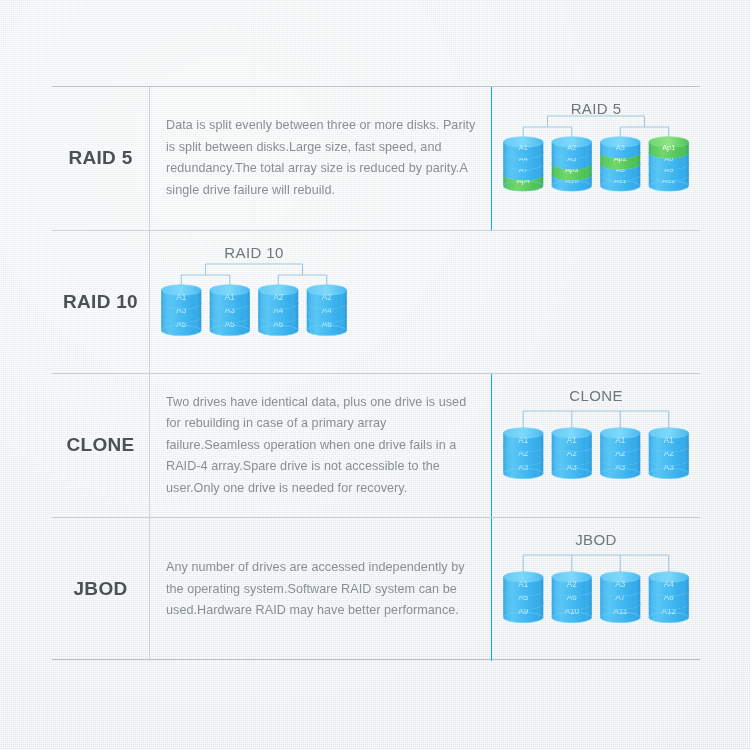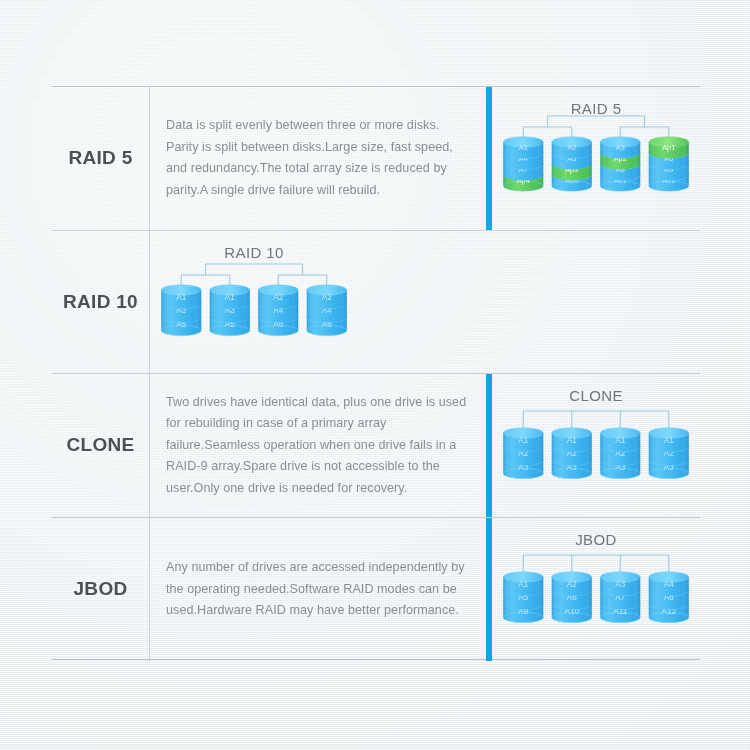--- a/index.html
+++ b/index.html
@@ -45,21 +45,21 @@
     flex:0 0 98px;
   }
   .cell-name span{
     font-size:19px;font-weight:bold;color:#4b5256;
     letter-spacing:.3px;
   }
   .cell-desc{
     flex:1 1 auto;
     display:flex;align-items:center;
     box-sizing:border-box;
-    border-right:6px solid #0ea5e9;
+    border-right:1px solid #0ea5e9;
     padding:0 14px 0 16px;
   }
   .cell-desc p{
     margin:0;
     font-size:12.6px;
     line-height:21.5px;
     color:#888f94;
     letter-spacing:.05px;
   }
   .cell-fig{
@@ -381,21 +381,21 @@
             <ellipse cx="176.75" cy="92.5" rx="20" ry="5.2" fill="none" stroke="#7fd8fa" stroke-width=".8" opacity=".55"></ellipse>
   </svg>
         </div>
       </div>
     </div>
     <div class="row">
       <div class="cell-name">
         <span>CLONE</span>
       </div>
       <div class="cell-desc">
-        <p>Two drives have identical data, plus one drive is used for rebuilding in case of a primary array failure.Seamless operation when one drive fails in a RAID-9 array.Spare drive is not accessible to the user.Only one drive is needed for recovery.</p>
+        <p>Two drives have identical data, plus one drive is used for rebuilding in case of a primary array failure.Seamless operation when one drive fails in a RAID-4 array.Spare drive is not accessible to the user.Only one drive is needed for recovery.</p>
       </div>
       <div class="cell-fig">
         <div class="fig-wrap">
           <div class="fig-title">CLONE</div>
           <svg class="fig-svg" width="208" height="128" viewBox="0 0 208 128">
     <defs>
       <linearGradient id="gBlue" x1="0" y1="0" x2="1" y2="0">
         <stop offset="0%" stop-color="#3bb2ee"></stop>
         <stop offset="22%" stop-color="#59c6f5"></stop>
         <stop offset="62%" stop-color="#40b6f0"></stop>
@@ -518,21 +518,21 @@
             <ellipse cx="176.75" cy="92.5" rx="20" ry="5.2" fill="none" stroke="#7fd8fa" stroke-width=".8" opacity=".55"></ellipse>
   </svg>
         </div>
       </div>
     </div>
     <div class="row">
       <div class="cell-name">
         <span>JBOD</span>
       </div>
       <div class="cell-desc">
-        <p>Any number of drives are accessed independently by the operating needed.Software RAID modes can be used.Hardware RAID may have better performance.</p>
+        <p>Any number of drives are accessed independently by the operating system.Software RAID system can be used.Hardware RAID may have better performance.</p>
       </div>
       <div class="cell-fig">
         <div class="fig-wrap">
           <div class="fig-title">JBOD</div>
           <svg class="fig-svg" width="208" height="128" viewBox="0 0 208 128">
     <defs>
       <linearGradient id="gBlue" x1="0" y1="0" x2="1" y2="0">
         <stop offset="0%" stop-color="#3bb2ee"></stop>
         <stop offset="22%" stop-color="#59c6f5"></stop>
         <stop offset="62%" stop-color="#40b6f0"></stop>

